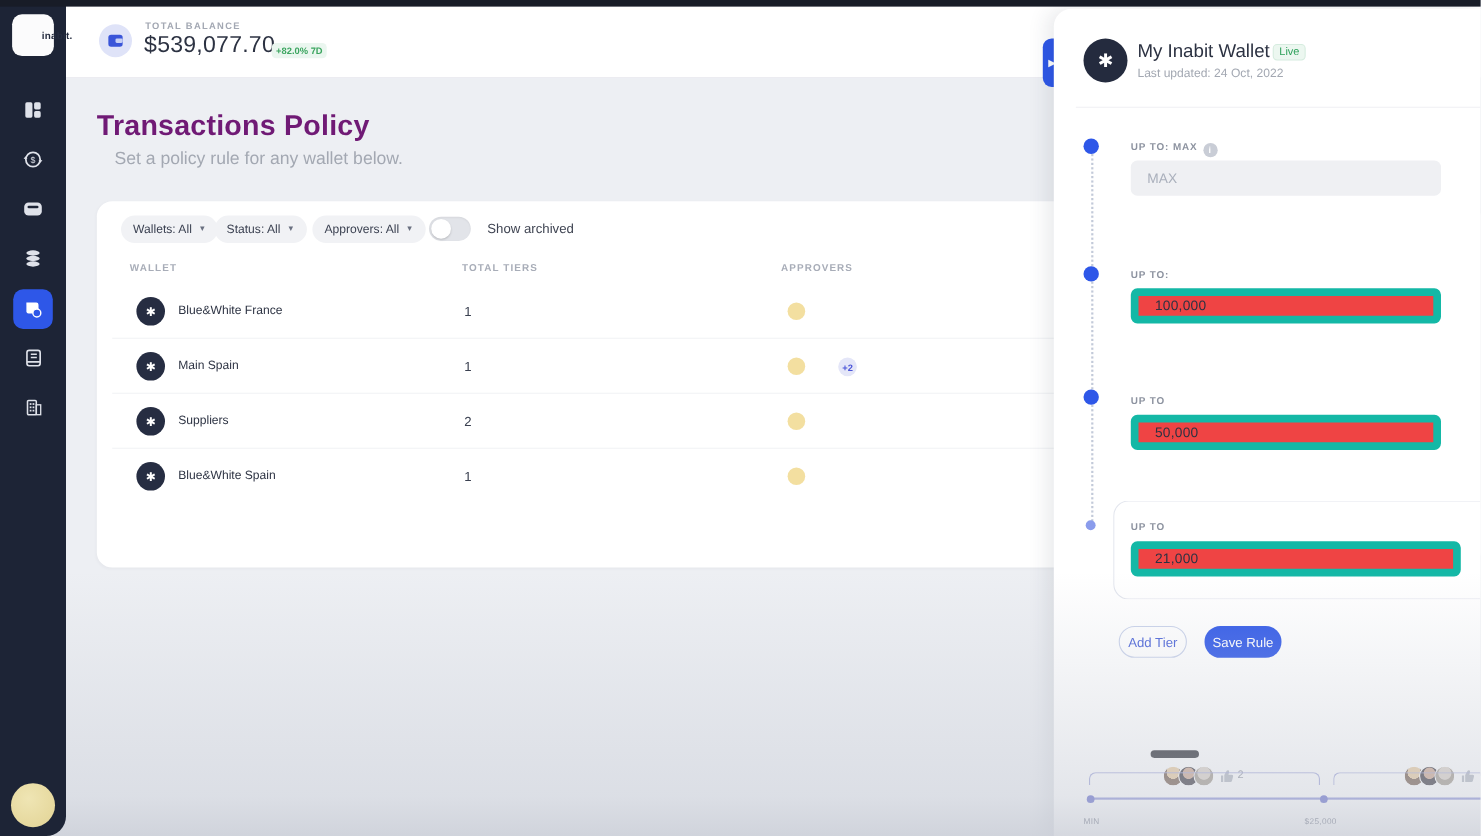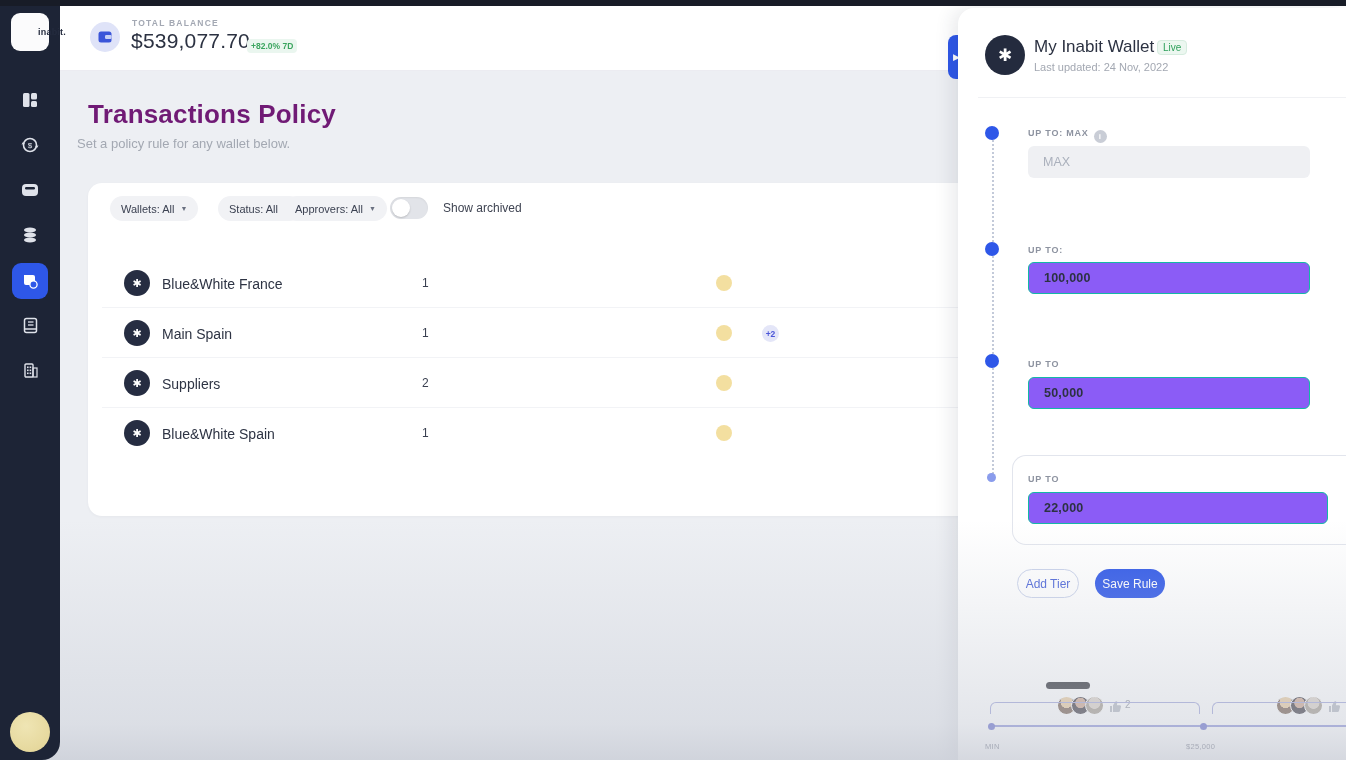--- a/index.html
+++ b/index.html
@@ -20,36 +20,36 @@
 
   
   .topbar { position:absolute; top:6px; left:60px; width:1286px; height:65px; background:#ffffff; border-bottom:1px solid #ececf1; z-index:5; }
   .bal-icon { position:absolute; top:16px; left:30px; width:30px; height:30px; border-radius:50%; background:#dfe3f8; display:flex; align-items:center; justify-content:center; }
   .bal-label { position:absolute; top:12px; left:72px; font-size:8.5px; letter-spacing:1.2px; color:#a3a8b3; font-weight:bold; }
   .bal-value { position:absolute; top:23px; left:71px; font-size:21px; color:#2c3242; font-weight:500; letter-spacing:0.2px; }
   .bal-change { position:absolute; top:33px; left:187px; font-size:8.5px; color:#3ba55f; background:#eaf6ef; border-radius:4px; padding:2px 4px; font-weight:bold; }
 
   
   .page-title { position:absolute; top:99px; left:88px; font-size:26px; color:#701a75; font-weight:700; letter-spacing:0.2px; }
-  .page-subtitle { position:absolute; top:136px; left:77px; font-size:13px; color:#a3a8b2; }
+  .page-subtitle { position:absolute; top:136px; left:104px; font-size:16px; color:#a3a8b2; }
 
   .main-card { position:absolute; top:183px; left:88px; width:1258px; height:333px; background:#ffffff; border-radius:14px; box-shadow:0 1px 3px rgba(40,48,70,0.04); }
   .chip { position:absolute; top:13px; height:25px; background:#f1f2f5; border-radius:13px; display:flex; align-items:center; padding:0 11px; font-size:11px; color:#3c4252; cursor:pointer; white-space:nowrap; }
   .chip .caret { margin-left:6px; font-size:7px; color:#6a7080; }
   .toggle { position:absolute; top:14px; left:302px; width:38px; height:22px; background:#e2e4e9; border-radius:11px; cursor:pointer; box-shadow:inset 0 1px 2px rgba(0,0,0,0.06); }
   .toggle .knob { position:absolute; top:2px; left:2px; width:18px; height:18px; background:#ffffff; border-radius:50%; box-shadow:0 1px 2px rgba(0,0,0,0.18); }
   .toggle-label { position:absolute; top:18px; left:355px; font-size:12px; color:#3f4452; }
 
   .thead { position:absolute; top:55px; left:0; width:100%; height:20px; }
   .th { position:absolute; font-size:9px; letter-spacing:1px; color:#a8adb8; font-weight:bold; }
   .th.c1 { left:30px; } .th.c2 { left:332px; } .th.c3 { left:622px; }
   .trow { position:absolute; left:14px; width:1230px; height:50px; border-bottom:1px solid #f2f3f6; cursor:pointer; }
   .trow:last-child { border-bottom:none; }
   .w-ic { position:absolute; top:12px; left:22px; width:26px; height:26px; border-radius:50%; background:#262d42; color:#ffffff; display:flex; align-items:center; justify-content:center; font-size:11px; }
-  .w-name { position:absolute; top:18px; left:60px; font-size:14px; color:#2e3444; }
+  .w-name { position:absolute; top:18px; left:60px; font-size:11px; color:#2e3444; }
   .w-tiers { position:absolute; top:18px; left:320px; font-size:12px; color:#3a4050; }
   .appr-dot { position:absolute; top:17px; left:614px; width:16px; height:16px; border-radius:50%; background:#f3dfa0; }
   .plus-badge { position:absolute; top:17px; left:660px; min-width:17px; height:17px; border-radius:9px; background:#e4e6f8; color:#4b55d8; font-size:8.5px; font-weight:bold; display:flex; align-items:center; justify-content:center; padding:0 3px; }
 
   
   .panel-tab { position:absolute; top:35px; left:948px; width:24px; height:44px; background:#2e57e8; border-radius:8px; z-index:8; display:flex; align-items:center; padding-left:5px; cursor:pointer; }
   .panel-tab .arr { color:#ffffff; font-size:9px; }
   .panel { position:absolute; top:8px; left:958px; width:388px; height:752px; background:#ffffff; border-radius:16px 0 0 0; box-shadow:-6px 0 18px rgba(40,48,70,0.10); z-index:10; overflow:hidden; }
   .p-ic { position:absolute; top:27px; left:27px; width:40px; height:40px; border-radius:50%; background:#242b3e; color:#ffffff; display:flex; align-items:center; justify-content:center; font-size:17px; }
   .p-title { position:absolute; top:29px; left:76px; font-size:17px; color:#2c3242; font-weight:500; }
@@ -57,21 +57,21 @@
   .p-updated { position:absolute; top:53px; left:76px; font-size:11px; color:#a3a8b2; }
   .p-divider { position:absolute; top:89px; left:20px; width:368px; height:1px; background:#f0f1f4; }
 
   .dotline { position:absolute; top:132px; left:34px; width:0; height:338px; border-left:2px dotted #c3cad9; }
   .tdot { position:absolute; left:27px; width:14px; height:14px; border-radius:50%; background:#2e57e8; z-index:2; }
   .tdot.small { left:29px; width:9px; height:9px; background:#8a9cec; }
   .tier-label { position:absolute; left:70px; font-size:9px; font-weight:bold; letter-spacing:0.8px; color:#8d93a0; }
   .info-ic { display:inline-block; width:13px; height:13px; border-radius:50%; background:#c9cdd6; color:#ffffff; font-size:8px; text-align:center; line-height:13px; vertical-align:-3px; margin-left:5px; font-weight:bold; }
   .tier-input { position:absolute; left:70px; width:282px; height:32px; border-radius:6px; font-size:12.5px; display:flex; align-items:center; padding-left:15px; }
   .tier-input.gray { background:#eff0f3; color:#aab0bc; }
-  .tier-input.plain { background:#8b5cf6; border:1px solid #14b8a6; color:#2c3242; font-weight:700; letter-spacing:0.2px; }
+  .tier-input.plain { background:#ef4444; border:7px solid #14b8a6; color:#2c3242; font-weight:400; letter-spacing:0.2px; }
   .tier-card { position:absolute; top:447px; left:54px; width:334px; height:90px; border:1px solid #e2e5ed; border-radius:14px 0 0 14px; border-right:none; background:#ffffff; }
 
   .btn { position:absolute; top:561px; height:29px; border-radius:15px; font-size:12px; display:flex; align-items:center; justify-content:center; cursor:pointer; }
   .btn.outline { left:59px; width:62px; border:1px solid #c9d2ea; color:#4a63d8; background:#ffffff; }
   .btn.fill { left:137px; width:70px; background:#2e57e8; color:#ffffff; }
 
   
   .scrub { position:absolute; top:674px; left:88px; width:44px; height:7px; border-radius:4px; background:#23252c; }
   .avgrp { position:absolute; top:688px; height:20px; }
   .av { position:absolute; top:0; width:19px; height:19px; border-radius:50%; border:1.5px solid #ffffff; }
@@ -183,33 +183,38 @@
   </header>
 
   <h1 class="page-title">Transactions Policy</h1>
   <p class="page-subtitle">Set a policy rule for any wallet below.</p>
 
   <section class="main-card">
     <div class="chip" style="left:22px">
       <span>Wallets: All</span>
       <span class="caret">▼</span>
     </div>
-    <div class="chip" style="left:130px">
+    <div class="chip" style="left:107px">
       <span>Status: All</span>
       <span class="caret">▼</span>
     </div>
     <div class="chip" style="left:196px">
       <span>Approvers: All</span>
       <span class="caret">▼</span>
     </div>
     <div class="toggle">
         <div class="knob"></div>
       </div>
     <div class="toggle-label">Show archived</div>
 
+    <div class="thead">
+      <span class="th c1">WALLET</span>
+      <span class="th c2">TOTAL TIERS</span>
+      <span class="th c3">APPROVERS</span>
+    </div>
 
     <div class="trow" style="top:75px">
       <div class="w-ic">
           <span>✱</span>
         </div>
       <span class="w-name">Blue&amp;White France</span>
       <span class="w-tiers">1</span>
       <span class="appr-dot"></span>
     </div>
     <div class="trow" style="top:125px">
@@ -242,21 +247,21 @@
   <div class="panel-tab">
     <span class="arr">▶</span>
   </div>
 
   <section class="panel">
     <div class="p-ic">
         <span>✱</span>
       </div>
     <div class="p-title">My Inabit Wallet</div>
     <div class="p-live">Live</div>
-    <div class="p-updated">Last updated: 24 Nov, 2022</div>
+    <div class="p-updated">Last updated: 24 Oct, 2022</div>
     <div class="p-divider"></div>
 
     <div class="dotline"></div>
     <div class="tdot" style="top:118px"></div>
     <div class="tdot" style="top:234px"></div>
     <div class="tdot" style="top:346px"></div>
     <div class="tdot small" style="top:465px"></div>
 
     <div class="tier-label" style="top:120px">
       <span>UP TO: MAX</span><span class="info-ic">i</span>
@@ -271,21 +276,21 @@
       </div>
 
     <div class="tier-label" style="top:351px">UP TO</div>
     <div class="tier-input plain" style="top:369px">
         <span>50,000</span>
       </div>
 
     <div class="tier-card"></div>
     <div class="tier-label" style="top:466px">UP TO</div>
     <div class="tier-input plain" style="top:484px; width:300px">
-        <span>22,000</span>
+        <span>21,000</span>
       </div>
 
     <div class="btn outline">Add Tier</div>
     <div class="btn fill">Save Rule</div>
 
     <div class="scrub"></div>
 
     <div class="avgrp" style="left:99px">
       <span class="av a1"></span>
       <span class="av a2"></span>

